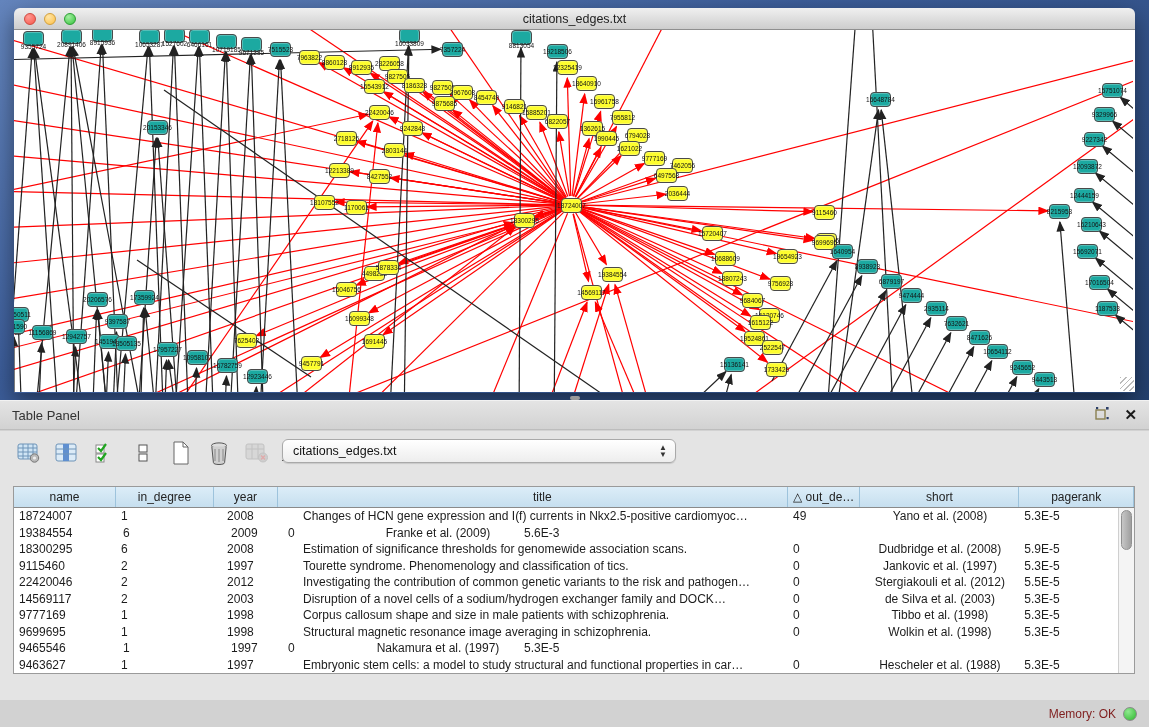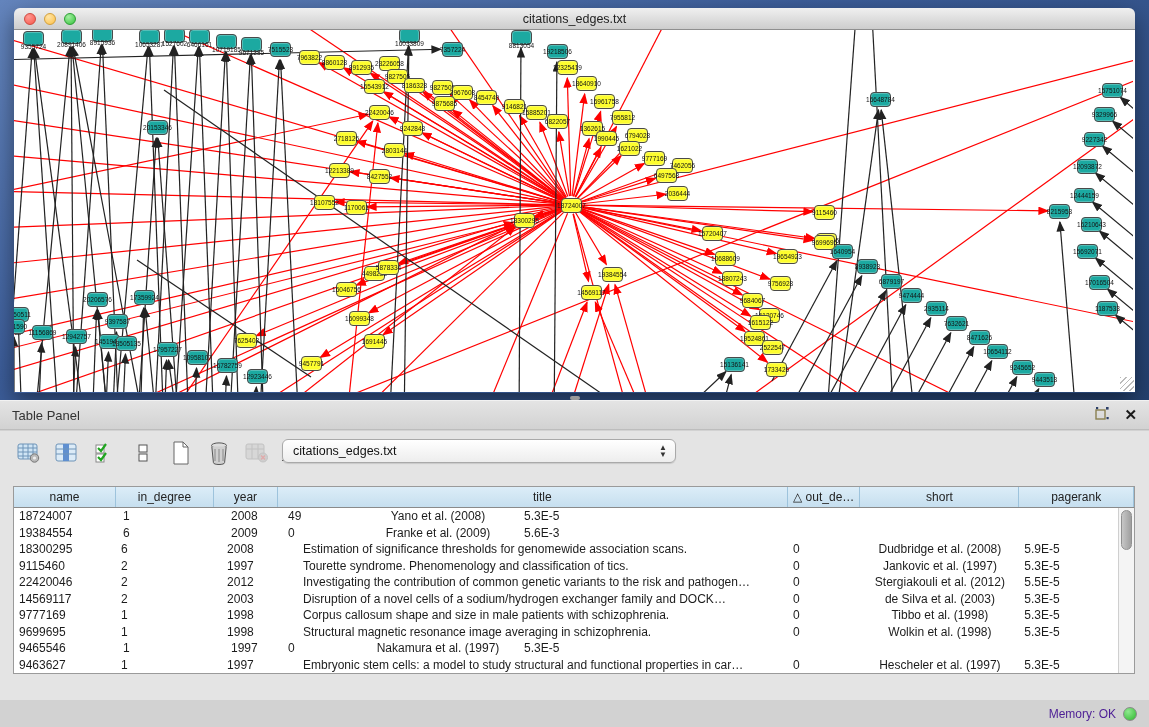--- a/index.html
+++ b/index.html
@@ -69,21 +69,21 @@
   .tabs { position:absolute; left:0; right:0; top:249px; display:flex; justify-content:center; }
   .seg { display:flex; border:1px solid #8f8f8f; border-radius:5px; overflow:hidden;
     box-shadow:0 1px 1px rgba(0,0,0,.15); }
   .seg .tab { font-size:12.5px; padding:2px 14px; background:linear-gradient(#fdfdfd,#e7e7e7);
     color:#111; border-right:1px solid #a8a8a8; line-height:16px; }
   .seg .tab.sel { background:linear-gradient(#8d8d8d,#6e6e6e); color:#f2f2f2; }
   .seg .tab:last-child { border-right:none; }
 
   .statusbar { position:absolute; left:0; bottom:0; width:1149px; height:27px; background:#d2d2d2;
     display:flex; align-items:center; justify-content:flex-end; padding-right:12px; gap:7px; }
-  .statusbar .mt { font-size:12px; color:#4c1d95; }
+  .statusbar .mt { font-size:12px; color:#7f1d1d; }
   .memdot { width:14px; height:14px; border-radius:50%; border:1px solid #8a8a8a;
     background:radial-gradient(circle at 35% 30%, #8fe98f, #2db82d); }
   .divhandle { position:absolute; left:50%; top:396px; width:10px; height:4px; margin-left:-5px;
     border-radius:2px; background:#9a9a9a; }
 </style>
 </head>
 <body>
 
 <div id="stage">
 
@@ -691,20 +691,21 @@
             <div class="th c3">title</div>
             <div class="th c4">△ out_de…</div>
             <div class="th c5">short</div>
             <div class="th c6">pagerank</div>
           </div>
         <div id="tbody">
             <div class="trow">
               <div class="td c0">18724007</div>
               <div class="td c1">1</div>
               <div class="td c2">2008</div>
+              <div class="td c3">Changes of HCN gene expression and I(f) currents in Nkx2.5-positive cardiomyoc…</div>
               <div class="td c4">49</div>
               <div class="td c5">Yano et al. (2008)</div>
               <div class="td c6">5.3E-5</div>
             </div>
             <div class="trow">
               <div class="td c0">19384554</div>
               <div class="td c1">6</div>
               <div class="td c2">2009</div>
               <div class="td c4">0</div>
               <div class="td c5">Franke et al. (2009)</div>
@@ -771,21 +772,21 @@
               <div class="td c4">0</div>
               <div class="td c5">Nakamura et al. (1997)</div>
               <div class="td c6">5.3E-5</div>
             </div>
             <div class="trow">
               <div class="td c0">9463627</div>
               <div class="td c1">1</div>
               <div class="td c2">1997</div>
               <div class="td c3">Embryonic stem cells: a model to study structural and functional properties in car…</div>
               <div class="td c4">0</div>
-              <div class="td c5">Hescheler et al. (1997)</div>
+              <div class="td c5">Hescheler et al. (1988)</div>
               <div class="td c6">5.3E-5</div>
             </div>
           </div>
         <div class="vsb">
           <div class="thumb"></div>
         </div>
       </div>
 
     </div>
 

